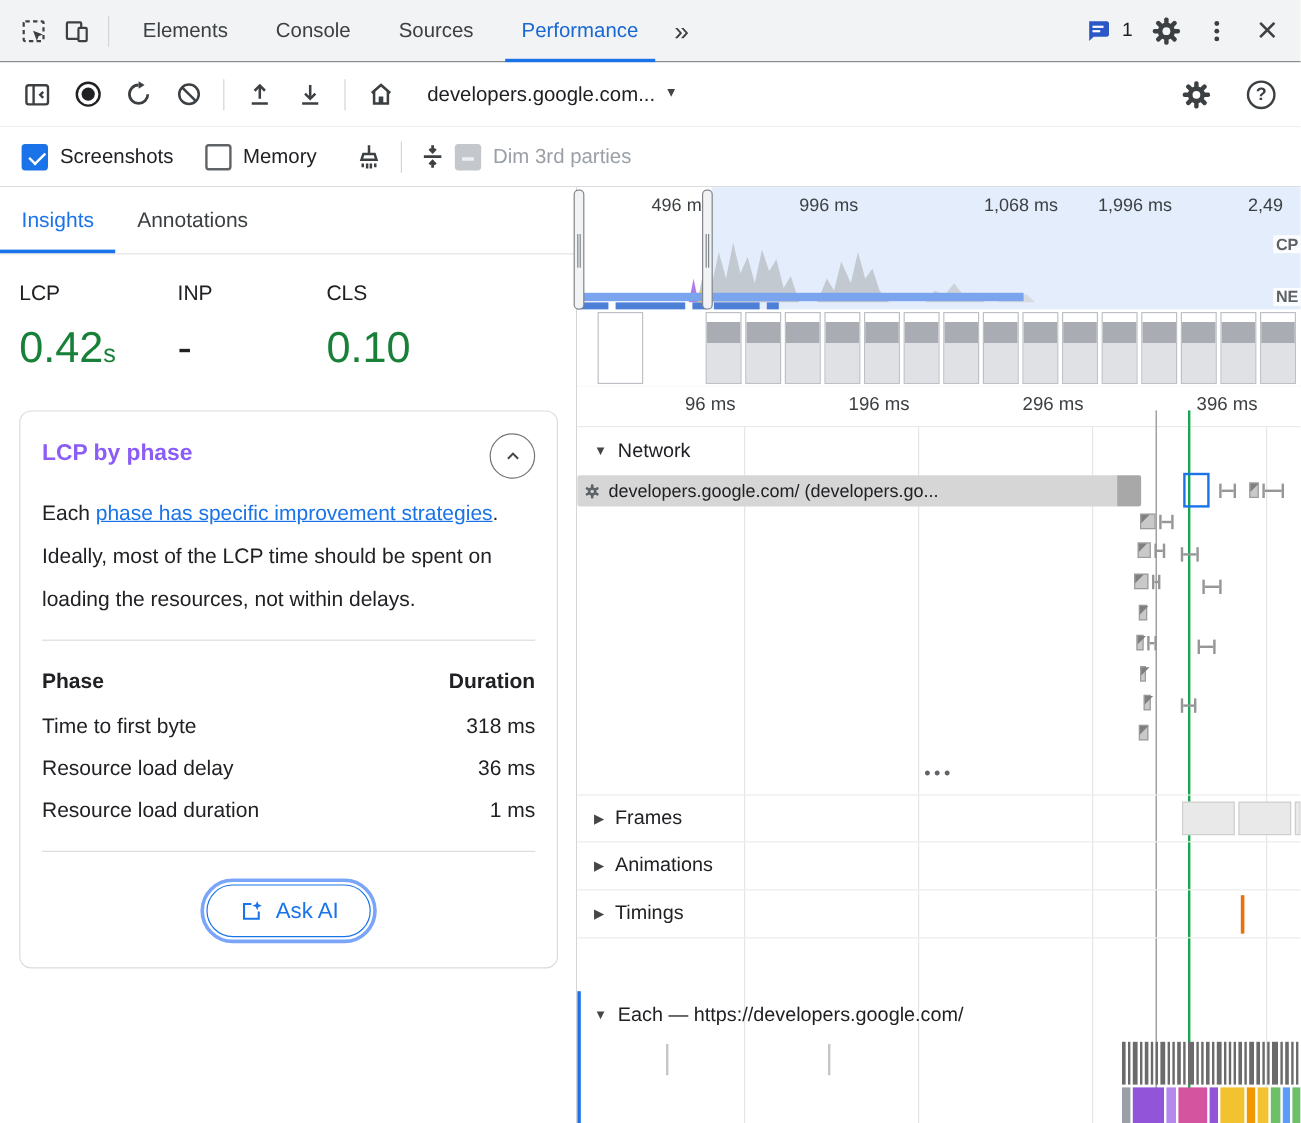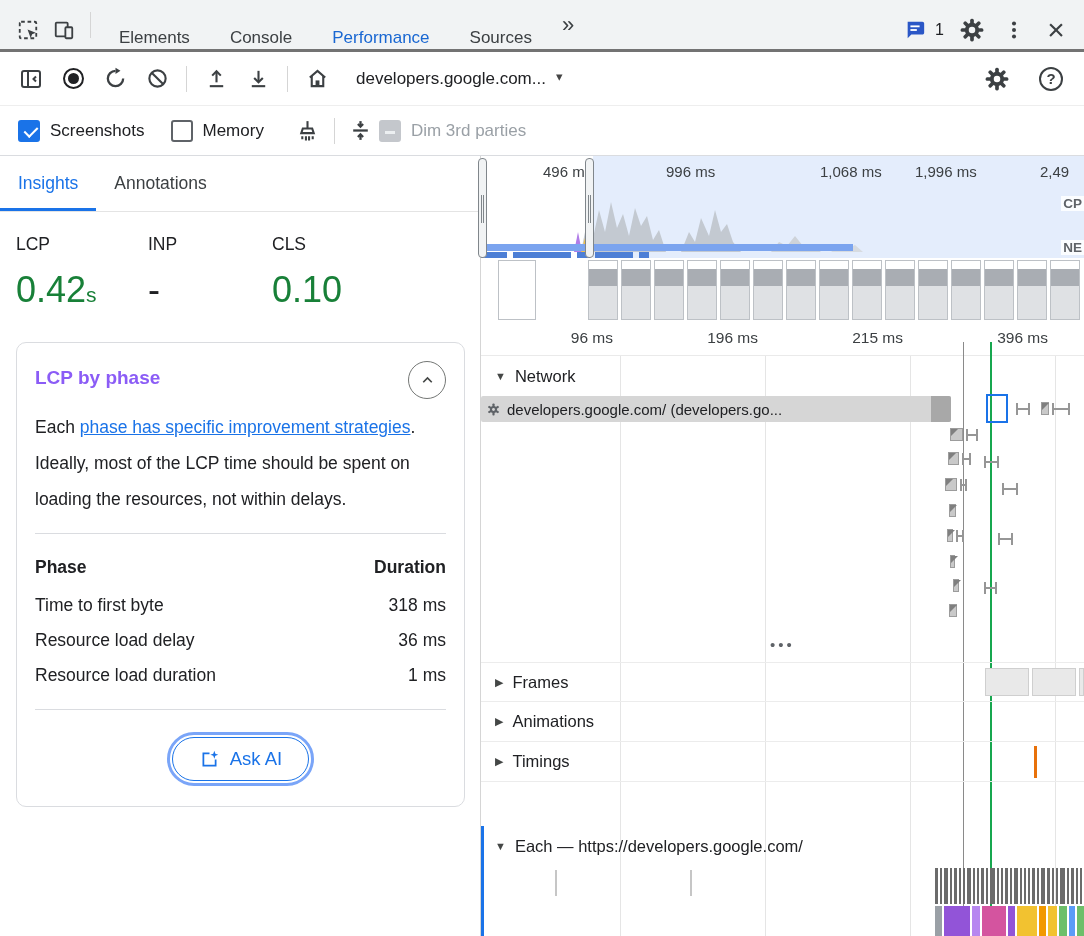--- a/index.html
+++ b/index.html
@@ -2,21 +2,21 @@
 <html><head>
 <meta charset="utf-8">
 <style>
   * { margin:0; padding:0; box-sizing:border-box; }
   html,body { width:1084px; height:936px; }
   body { font-family:"Liberation Sans", sans-serif; background:#fff; color:#202124; }
   .screen { position:relative; width:1084px; height:936px; background:#fff; overflow:hidden; }
 
   
   .tabbar { position:absolute; top:0; left:0; width:100%; height:52px; background:#f1f3f4;
-            border-bottom:3px solid #737373; display:flex; align-items:flex-start; padding:12px 10px; }
+            border-bottom:1px solid #737373; display:flex; align-items:center; padding:12px 10px; }
   .icon-btn { width:36px; height:36px; display:flex; align-items:center; justify-content:center; flex:none; cursor:pointer; }
   .vsep { width:1px; height:26px; background:#d5d5d5; margin:0 8px; flex:none; }
   .tab { font-size:17px; color:#3c4043; padding:0 20px; height:52px; display:flex; align-items:center; position:relative; cursor:pointer; white-space:nowrap; }
   .tab.active { color:#1967d2; font-weight:500; }
   .tab.active::after { content:""; position:absolute; left:6px; right:6px; bottom:0; height:3px; background:#1a73e8; }
   .more-tabs { font-size:22px; color:#3c4043; padding:0 10px; cursor:pointer; }
   .tabbar-right { margin-left:auto; display:flex; align-items:center; gap:6px; }
   .msg-count { font-size:16px; color:#202124; margin-left:-4px; margin-right:4px; }
   .close-x { font-size:30px; color:#3c4043; line-height:1; }
 
@@ -140,22 +140,22 @@
     <div class="icon-btn">
       <svg width="22" height="22" viewBox="0 0 24 24">
         <rect x="3" y="4" width="13" height="15" rx="1" fill="none" stroke="#3c4043" stroke-width="2"></rect>
         <rect x="13.5" y="9" width="7.5" height="12" rx="1" fill="#f1f3f4" stroke="#3c4043" stroke-width="2"></rect>
       </svg>
     </div>
     <div class="vsep"></div>
     <nav style="display:flex;">
       <div class="tab">Elements</div>
       <div class="tab">Console</div>
+      <div class="tab">Sources</div>
       <div class="tab active">Performance</div>
-      <div class="tab">Sources</div>
     </nav>
     <div class="more-tabs">»</div>
     <div class="tabbar-right">
       <div class="icon-btn">
         <svg width="22" height="22" viewBox="0 0 24 24">
           <path d="M4 3h16c1.1 0 2 .9 2 2v10c0 1.1-.9 2-2 2H8l-4 4z" fill="#2a56c6"></path>
           <rect x="7" y="7" width="10" height="2" fill="#fff"></rect>
           <rect x="7" y="11" width="7" height="2" fill="#fff"></rect>
         </svg>
       </div>
@@ -393,21 +393,21 @@
       <div class="handle left"></div>
       <div class="handle right"></div>
       <span class="ov-side-label" style="top:40px">CP</span>
       <span class="ov-side-label" style="top:84px">NE</span>
     </div>
 
     <div class="flame">
       <div class="ruler">
         <span class="tick" style="left:139px">96 ms</span>
         <span class="tick" style="left:284px">196 ms</span>
-        <span class="tick" style="left:429px">215 ms</span>
+        <span class="tick" style="left:429px">296 ms</span>
         <span class="tick" style="left:574px">396 ms</span>
       </div>
       <div class="gridline" style="left:139px"></div>
       <div class="gridline" style="left:284px"></div>
       <div class="gridline" style="left:429px"></div>
       <div class="gridline" style="left:574px"></div>
       <div class="marker" style="left:482px;width:1px;background:#8a8a8a"></div>
       <div class="marker" style="left:509px;width:2px;background:#17a74f"></div>
 
       <div class="sec-header" style="top:38px">

